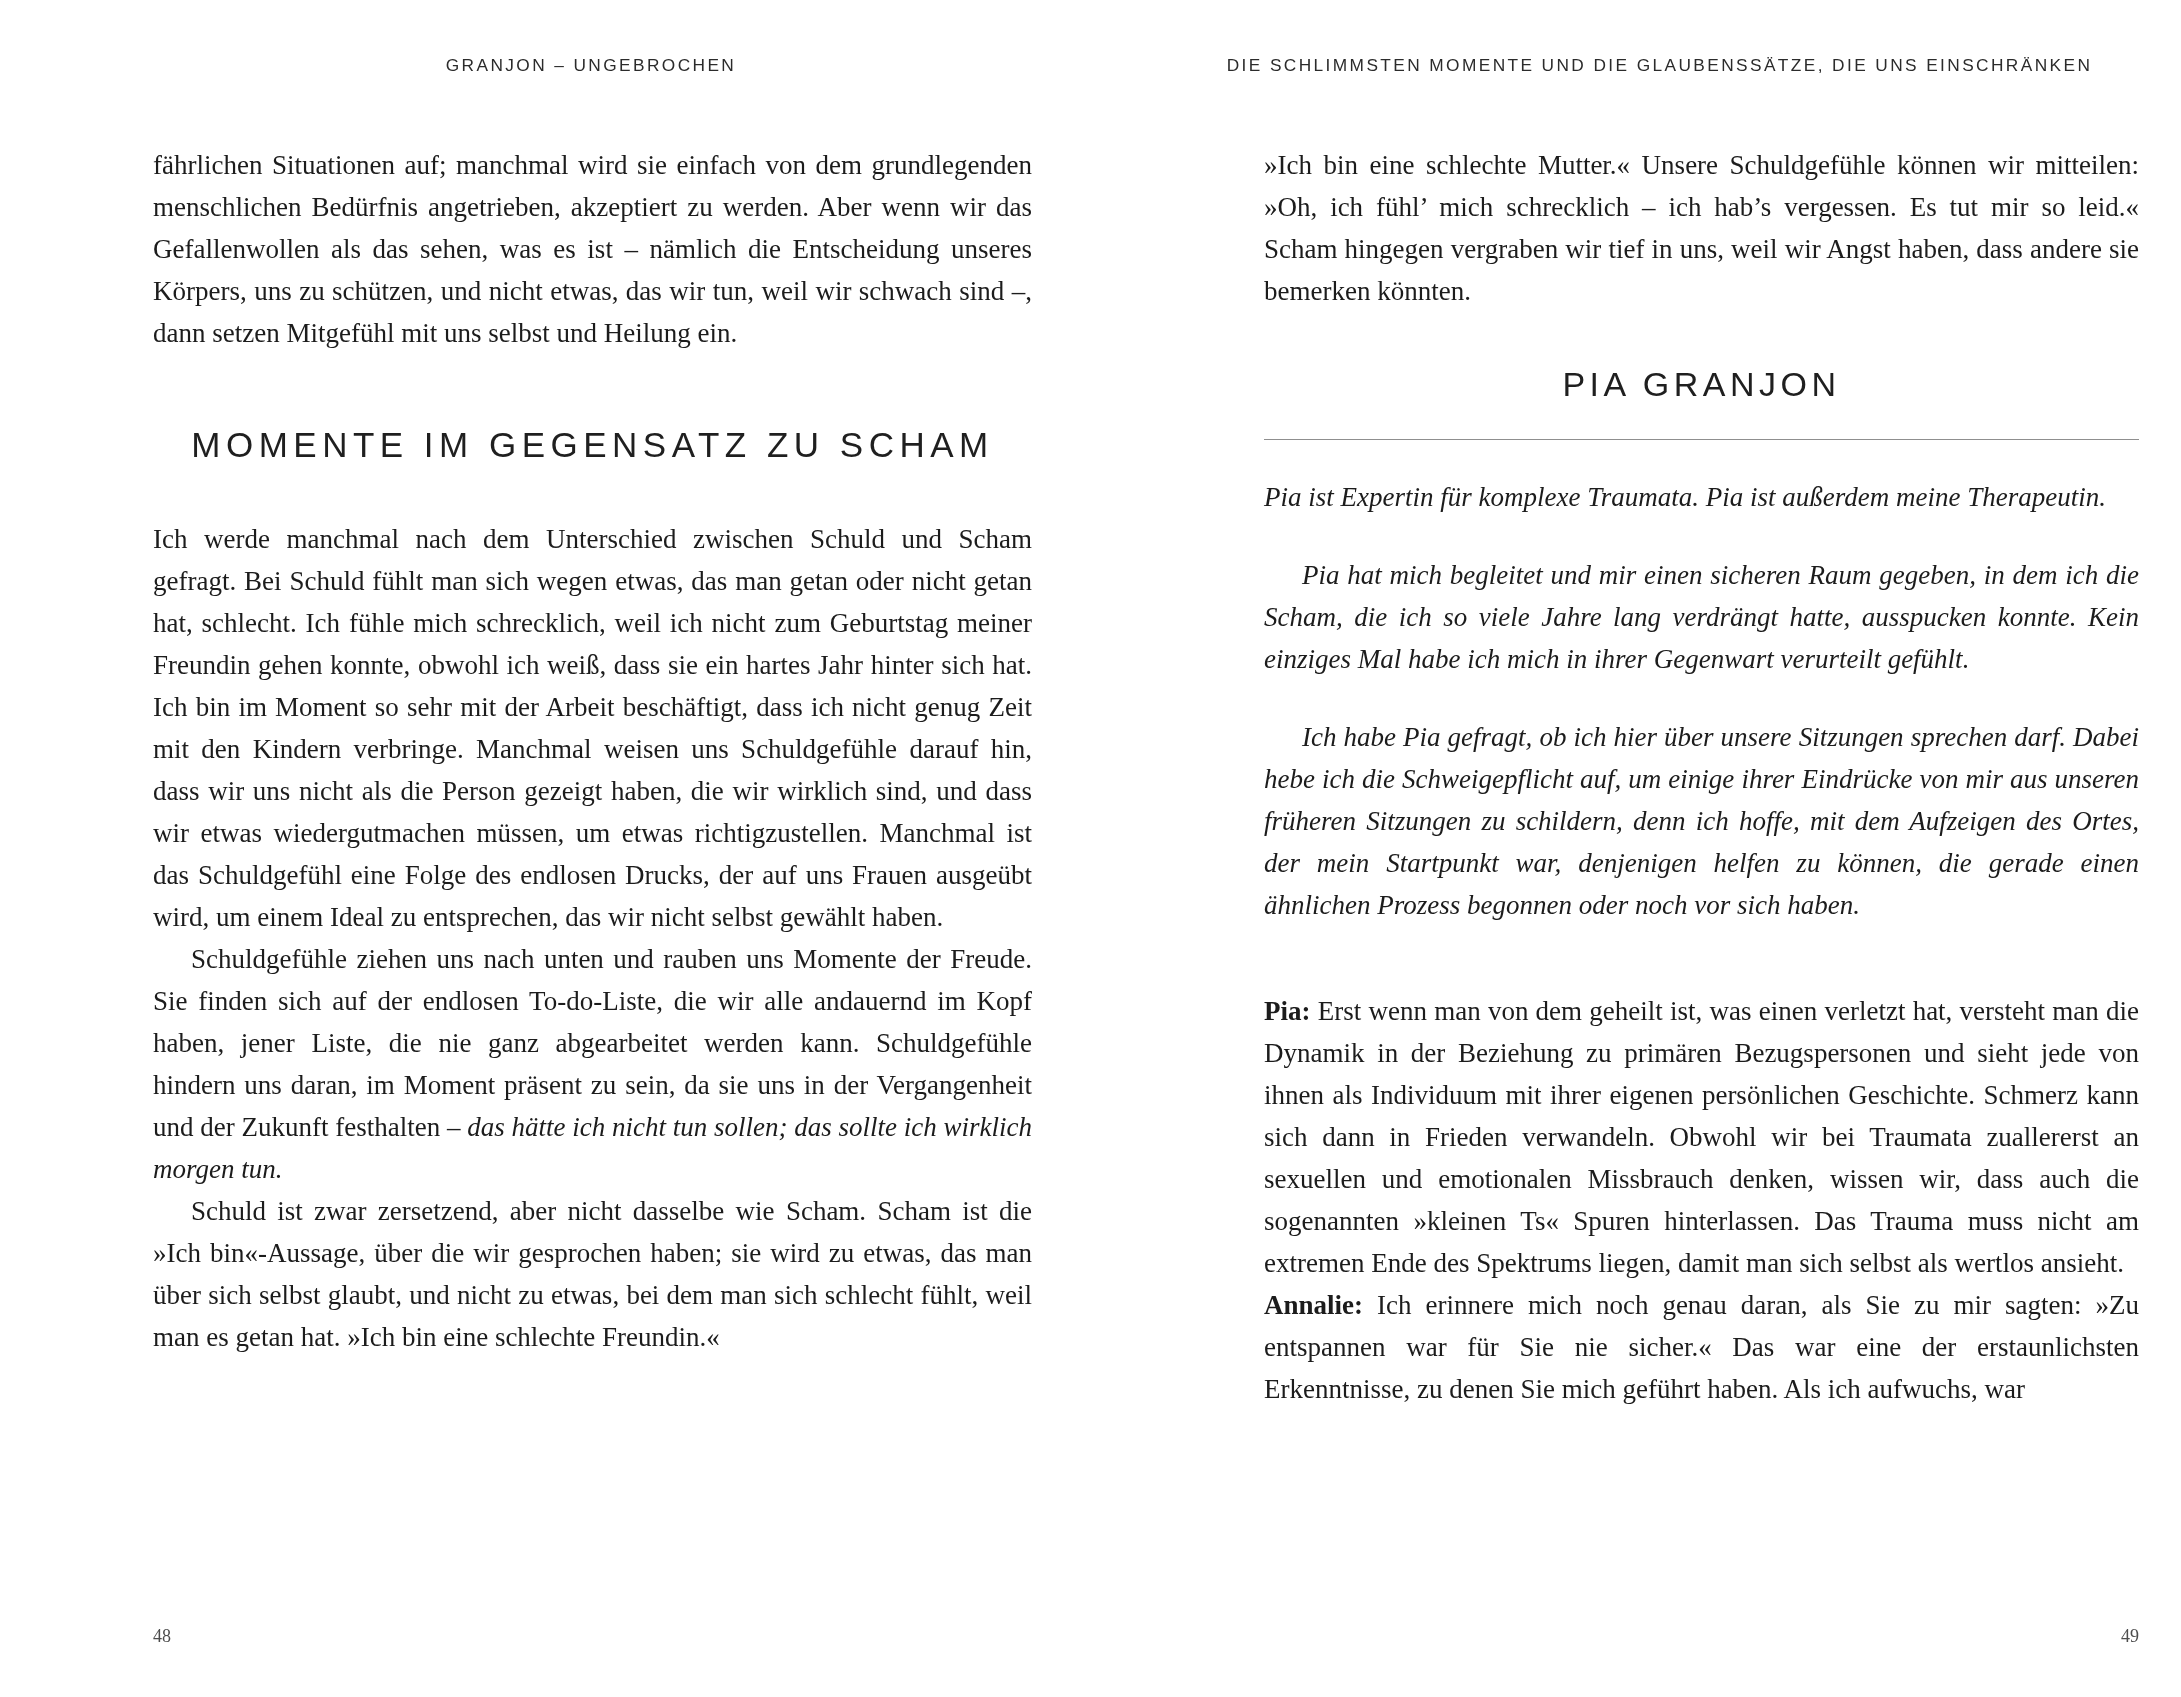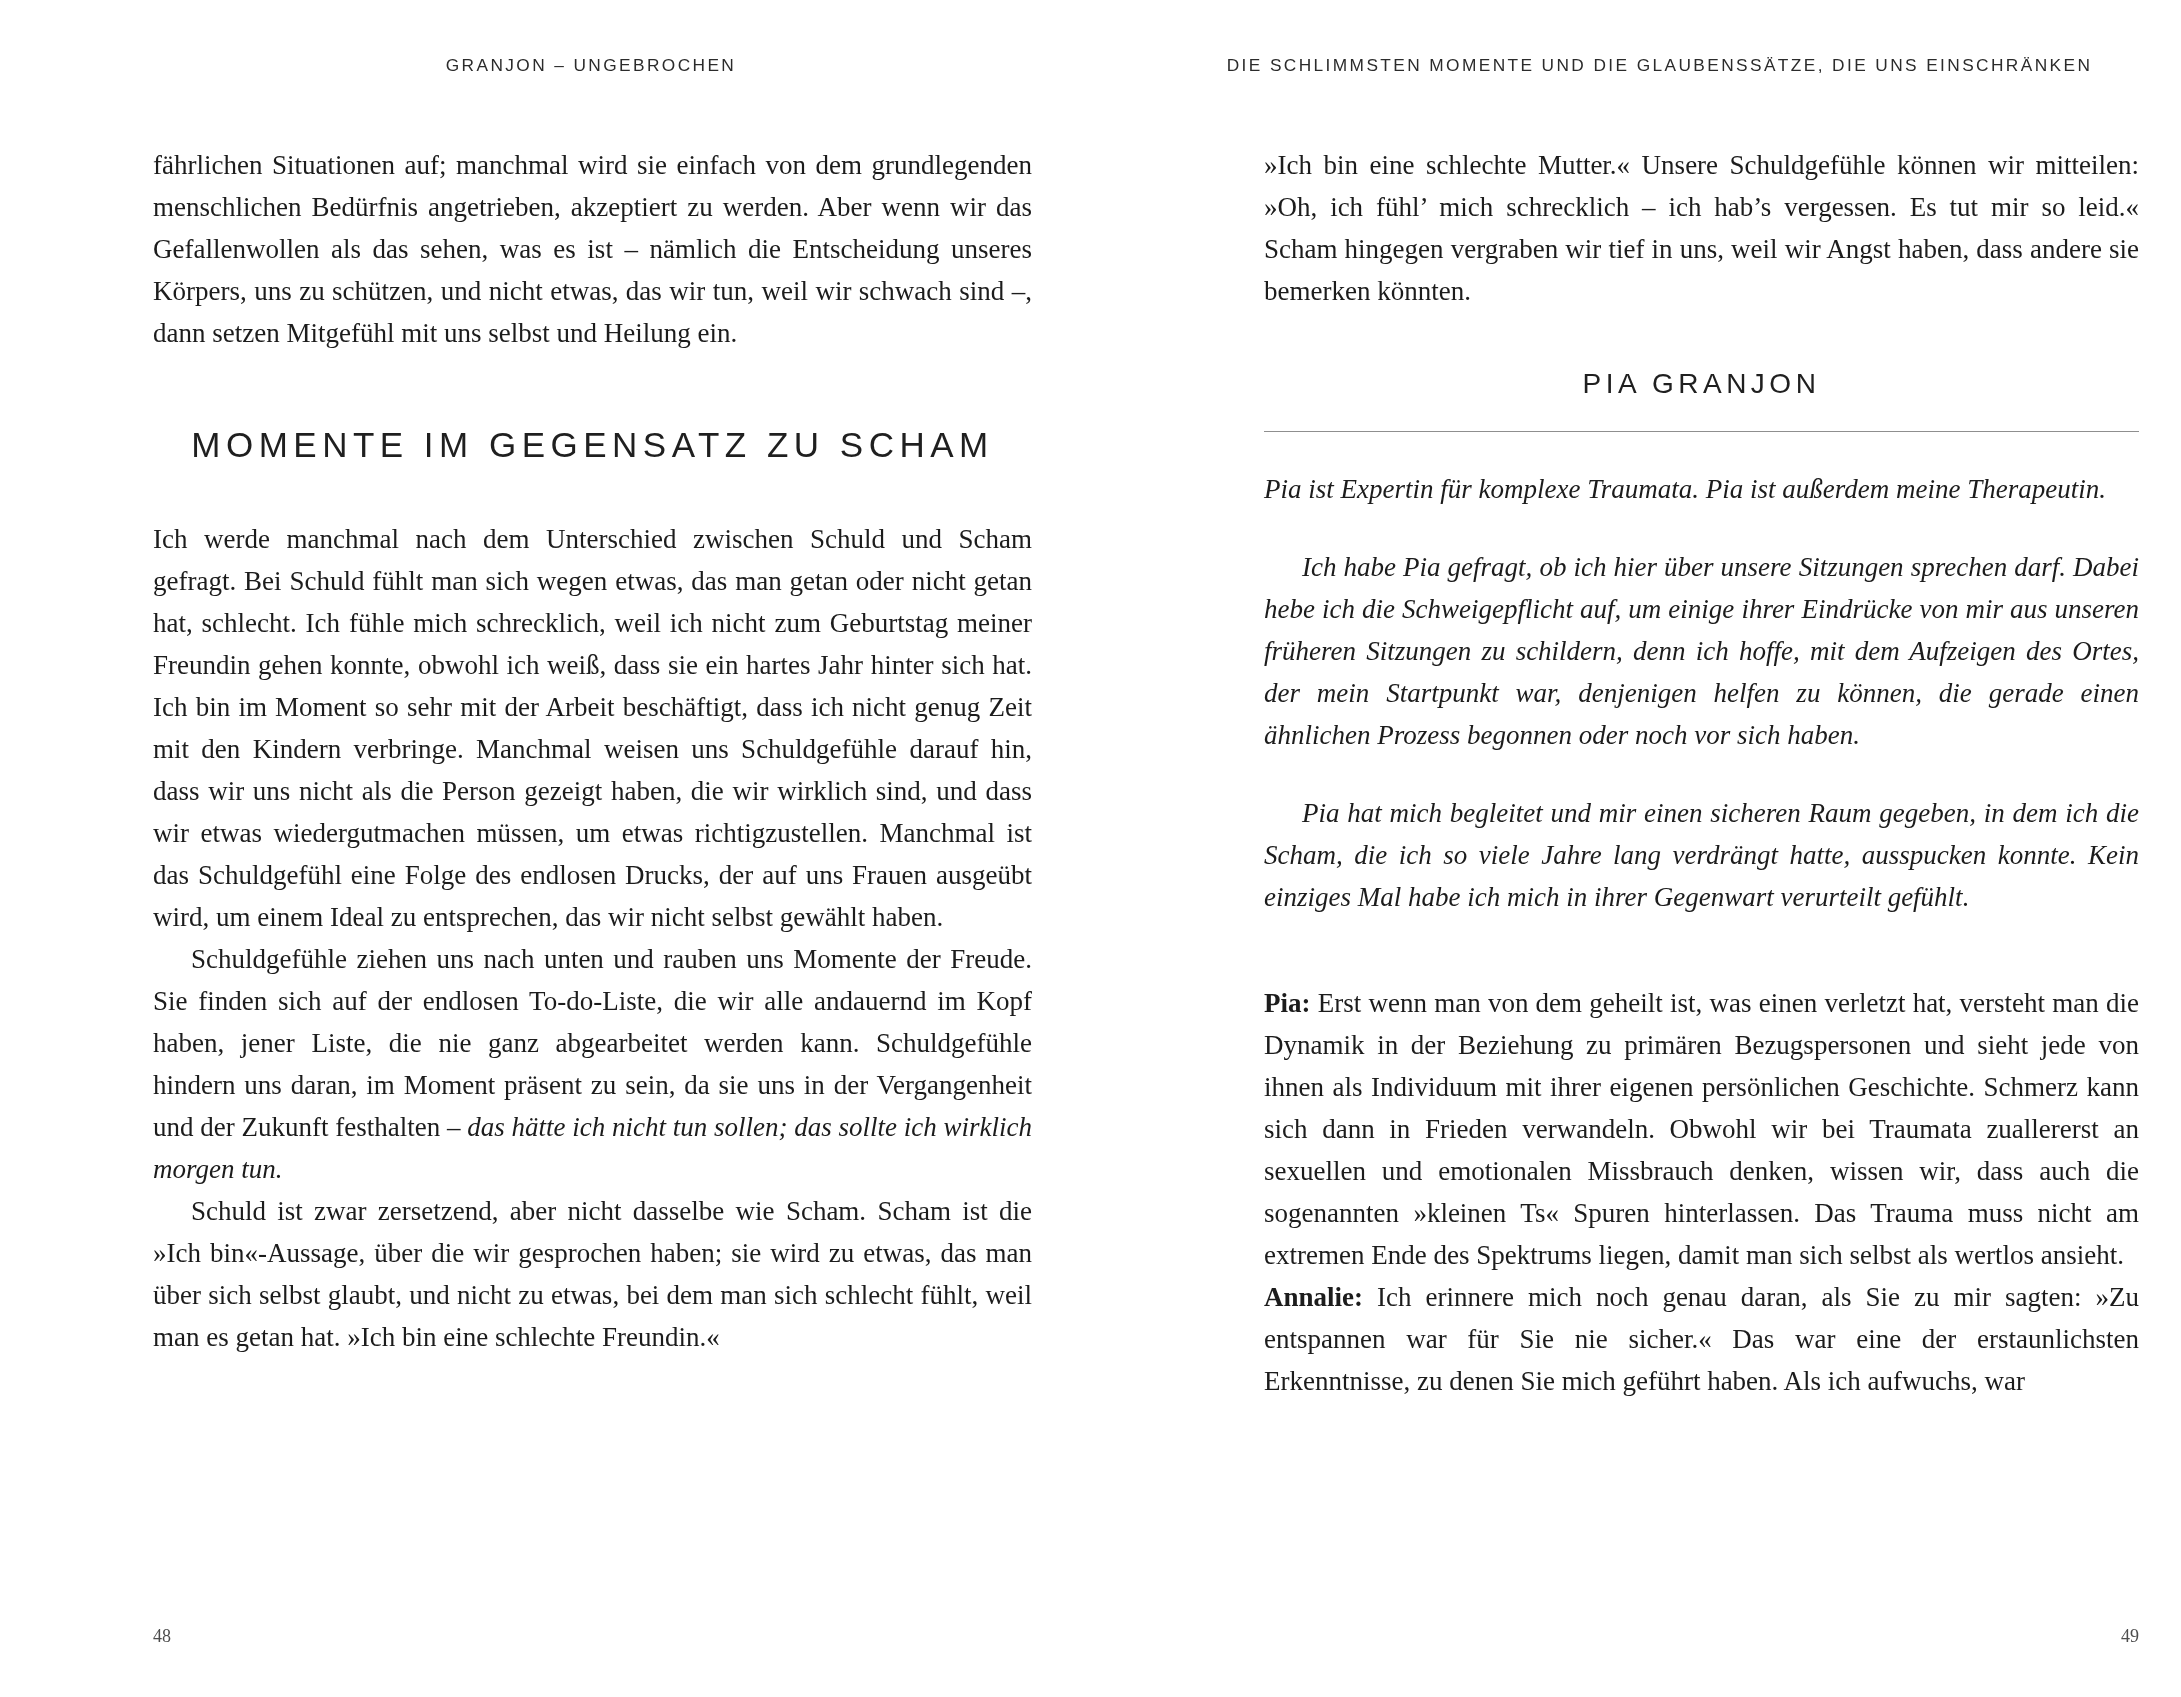--- a/index.html
+++ b/index.html
@@ -53,25 +53,25 @@
   }
 
   .sub-heading-wrap {
     margin: 51px 0 33px 0;
     border-bottom: 1.8px solid #8f8f8f;
     padding-bottom: 25.5px;
   }
   .sub-heading {
     font-family: "Liberation Sans", sans-serif;
     font-weight: 400;
-    font-size: 28px;
+    font-size: 34px;
     letter-spacing: 4.5px;
     text-align: center;
     color: #1f1f1f;
-    margin: 0;
+    margin: 8px;
   }
 
   .italic-block p { font-style: italic; margin-top: 36px; }
 
   .dialog-block { margin-top: 64px; }
   .dialog-block p strong {
     font-weight: bold;
     font-style: normal;
   }
 
@@ -112,22 +112,22 @@
 
   <div class="text-col col-right">
     <p>»Ich bin eine schlechte Mutter.« Unsere Schuldgefühle können wir mitteilen: »Oh, ich fühl’ mich schrecklich – ich hab’s vergessen. Es tut mir so leid.« Scham hingegen vergraben wir tief in uns, weil wir Angst haben, dass andere sie bemerken könnten.</p>
 
     <div class="sub-heading-wrap">
       <h3 class="sub-heading">PIA GRANJON</h3>
     </div>
 
     <div class="italic-block">
       <p>Pia ist Expertin für komplexe Traumata. Pia ist außerdem meine Therapeutin.</p>
+      <p class="indent">Pia hat mich begleitet und mir einen sicheren Raum gegeben, in dem ich die Scham, die ich so viele Jahre lang verdrängt hatte, ausspucken konnte. Kein einziges Mal habe ich mich in ihrer Gegenwart verurteilt gefühlt.</p>
       <p class="indent">Ich habe Pia gefragt, ob ich hier über unsere Sitzungen sprechen darf. Dabei hebe ich die Schweigepflicht auf, um einige ihrer Eindrücke von mir aus unseren früheren Sitzungen zu schildern, denn ich hoffe, mit dem Aufzeigen des Ortes, der mein Startpunkt war, denjenigen helfen zu können, die gerade einen ähnlichen Prozess begonnen oder noch vor sich haben.</p>
-      <p class="indent">Pia hat mich begleitet und mir einen sicheren Raum gegeben, in dem ich die Scham, die ich so viele Jahre lang verdrängt hatte, ausspucken konnte. Kein einziges Mal habe ich mich in ihrer Gegenwart verurteilt gefühlt.</p>
     </div>
 
     <div class="dialog-block">
       <p><strong>Pia:</strong> <span>Erst wenn man von dem geheilt ist, was einen verletzt hat, versteht man die Dynamik in der Beziehung zu primären Bezugspersonen und sieht jede von ihnen als Individuum mit ihrer eigenen persönlichen Geschichte. Schmerz kann sich dann in Frieden verwandeln. Obwohl wir bei Traumata zuallererst an sexuellen und emotionalen Missbrauch denken, wissen wir, dass auch die sogenannten »kleinen Ts« Spuren hinterlassen. Das Trauma muss nicht am extremen Ende des Spektrums liegen, damit man sich selbst als wertlos ansieht.</span></p>
       <p><strong>Annalie:</strong> <span>Ich erinnere mich noch genau daran, als Sie zu mir sagten: »Zu entspannen war für Sie nie sicher.« Das war eine der erstaunlichsten Erkenntnisse, zu denen Sie mich geführt haben. Als ich aufwuchs, war</span></p>
     </div>
   </div>
 
   <div class="page-number pagenum-right">49</div>
 

